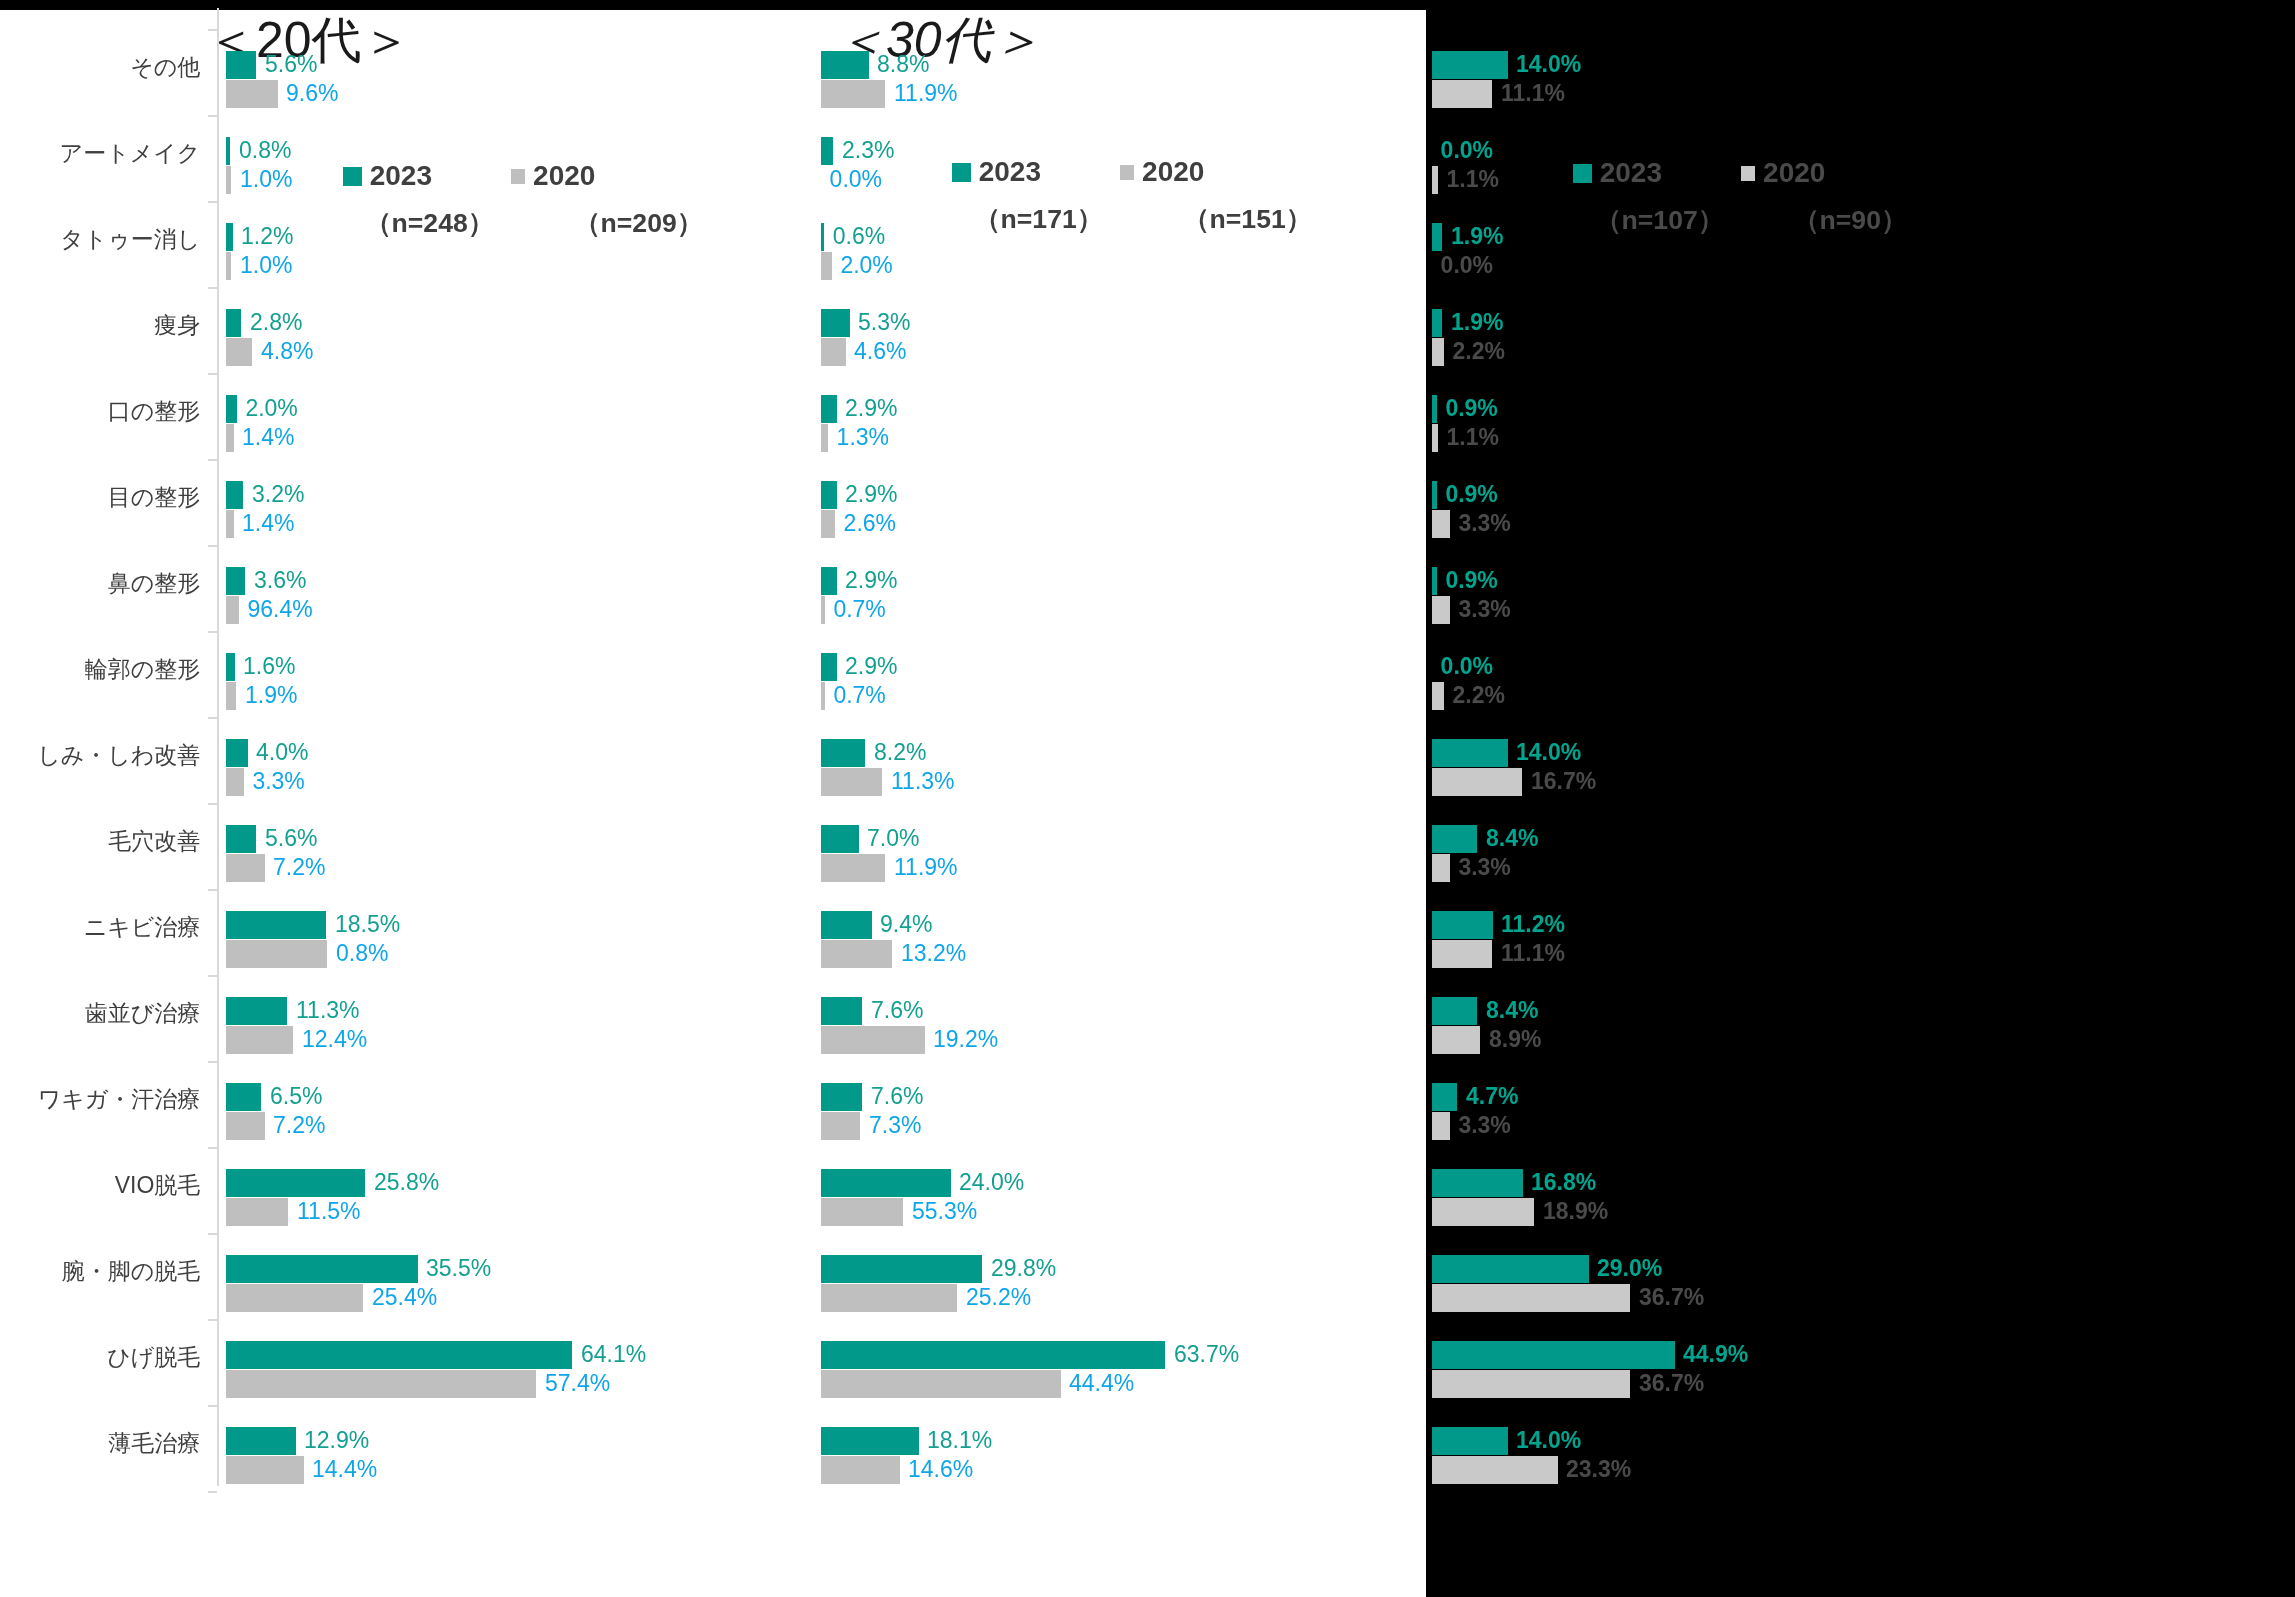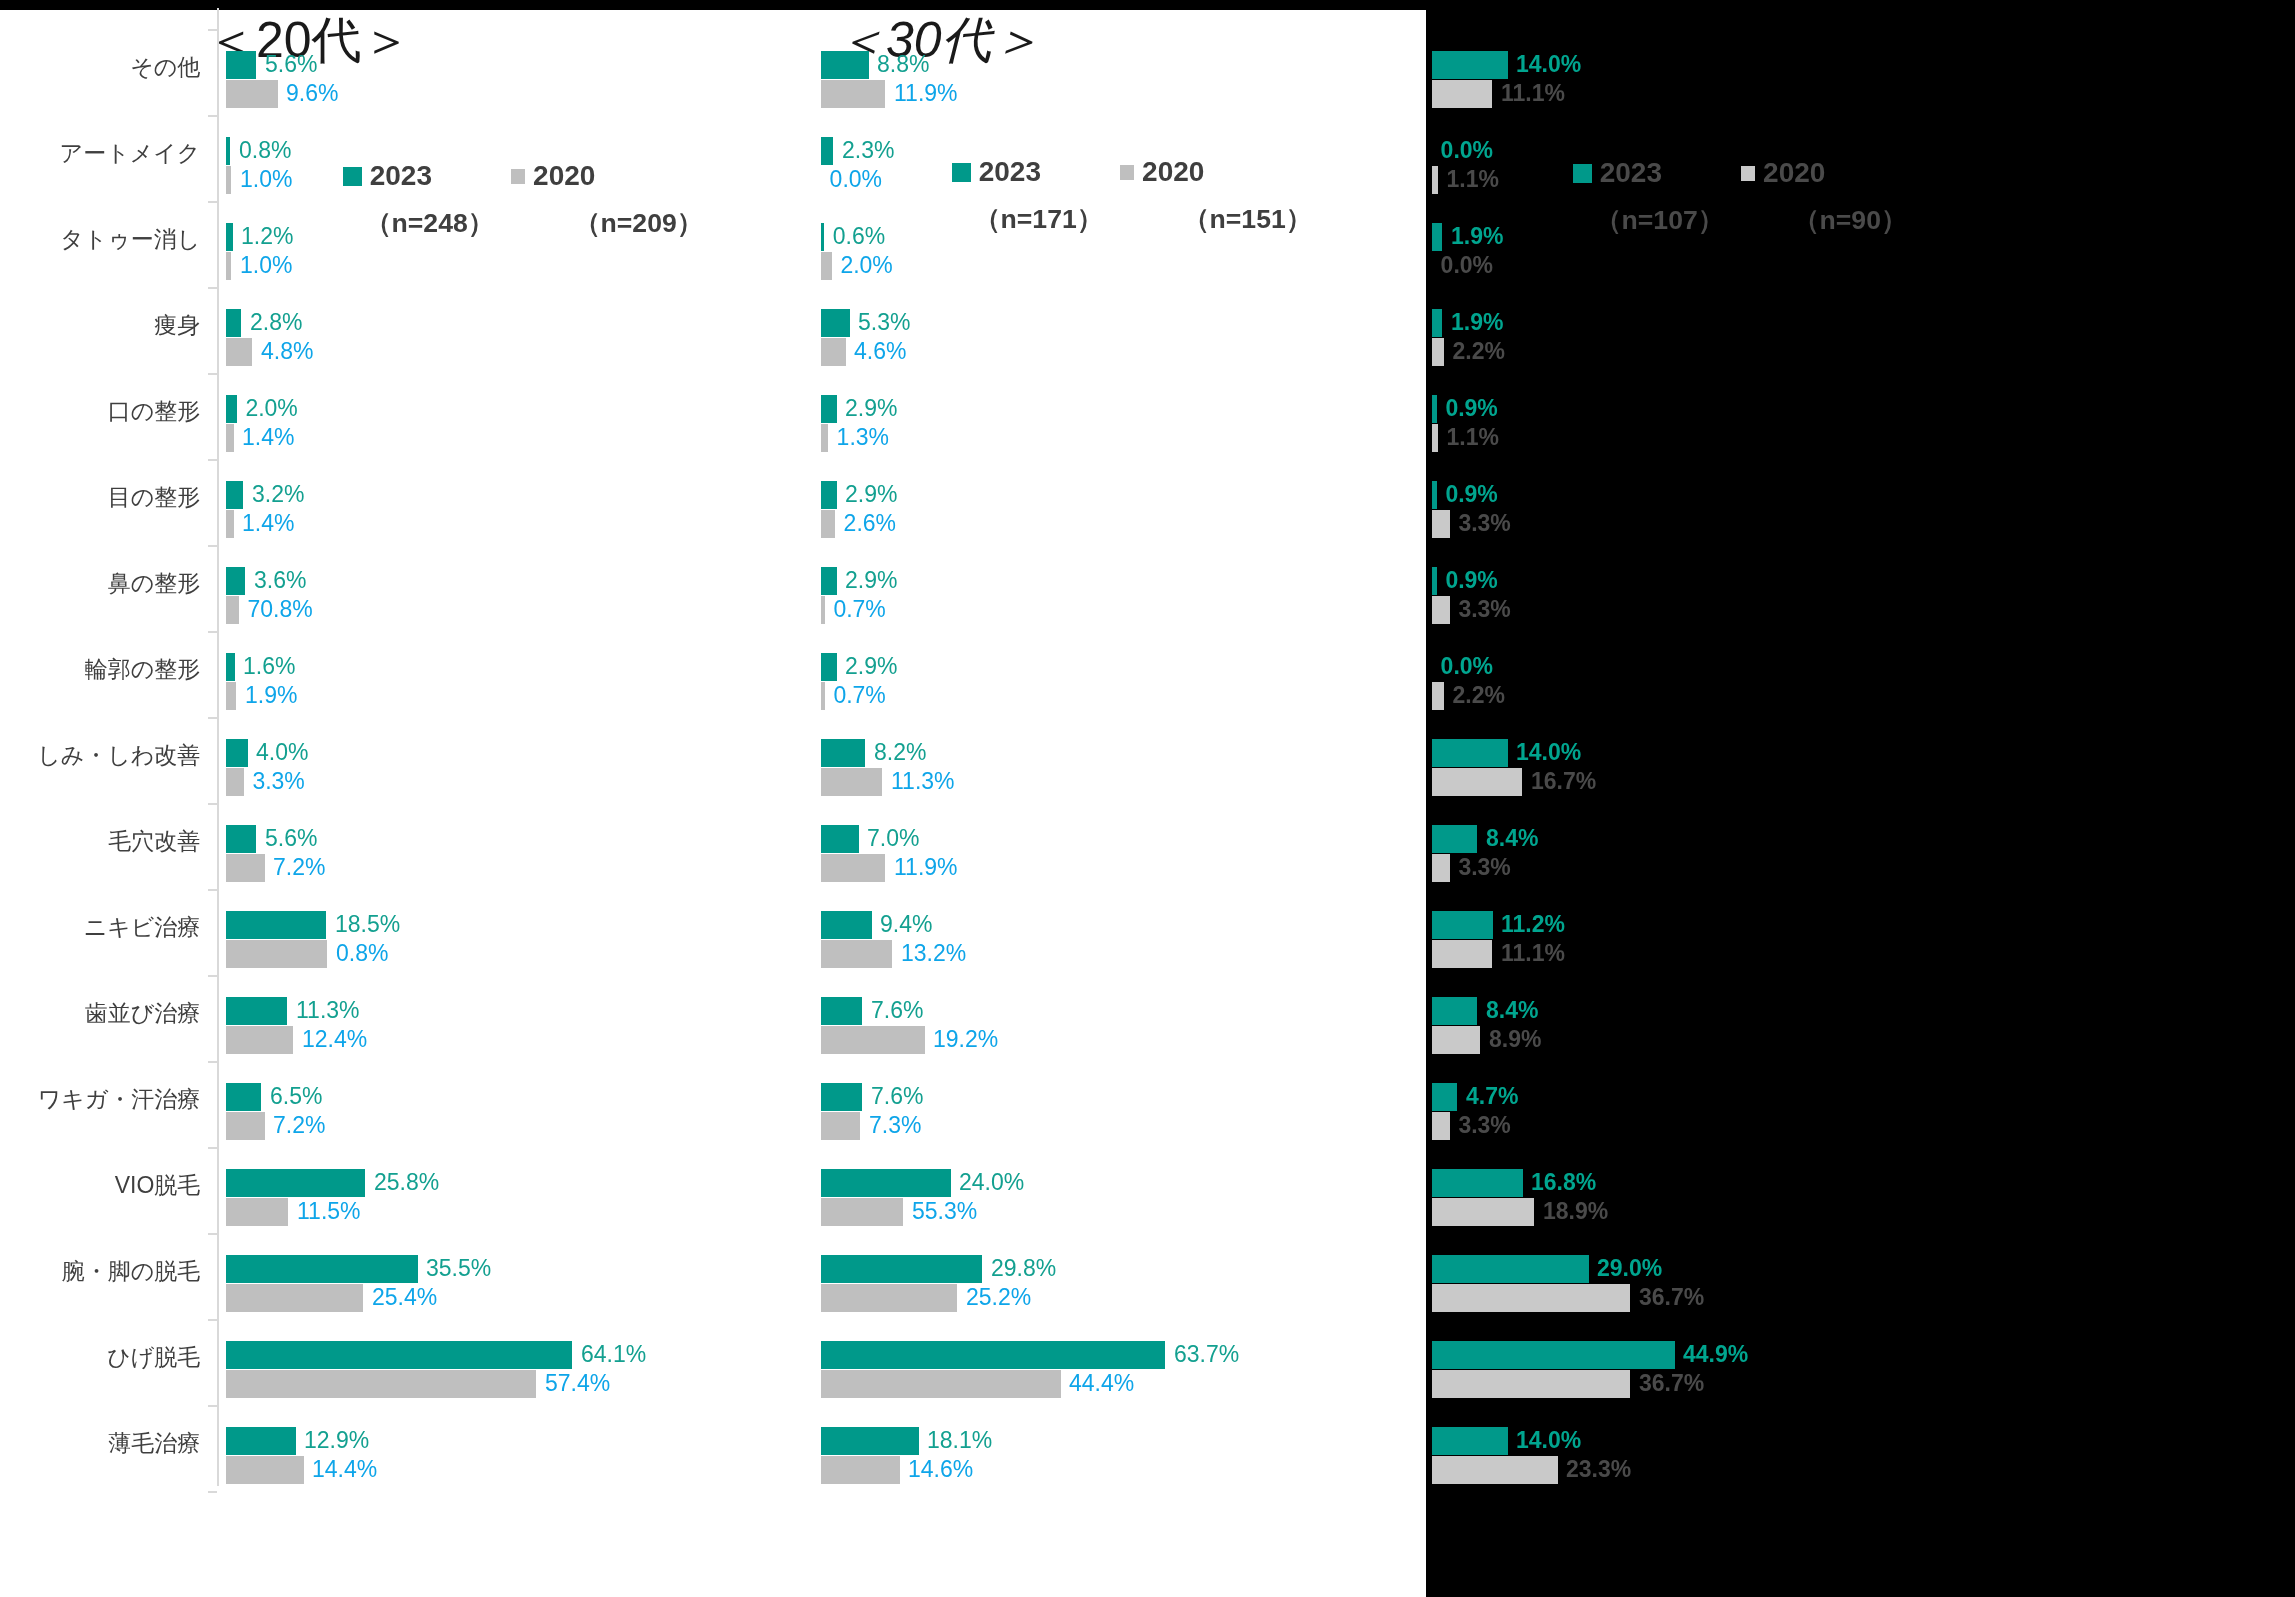--- a/index.html
+++ b/index.html
@@ -173,21 +173,21 @@
         <div class="group" style="top: 437px; height: 57px;">
           <div class="bar y2023" style="width: 17.3px;"></div>
           <div class="bar y2020" style="width: 7.6px;"></div>
           <div class="val y2023" style="left: 26px;">3.2%</div>
           <div class="val y2020" style="left: 16px;">1.4%</div>
         </div>
         <div class="group" style="top: 523px; height: 57px;">
           <div class="bar y2023" style="width: 19.4px;"></div>
           <div class="bar y2020" style="width: 13px;"></div>
           <div class="val y2023" style="left: 28px;">3.6%</div>
-          <div class="val y2020" style="left: 21.5px;">70.8%</div>
+          <div class="val y2020" style="left: 21.5px;">96.4%</div>
         </div>
         <div class="group" style="top: 609px; height: 57px;">
           <div class="bar y2023" style="width: 8.6px;"></div>
           <div class="bar y2020" style="width: 10.3px;"></div>
           <div class="val y2023" style="left: 17px;">1.6%</div>
           <div class="val y2020" style="left: 19px;">1.9%</div>
         </div>
         <div class="group" style="top: 695px; height: 57px;">
           <div class="bar y2023" style="width: 21.6px;"></div>
           <div class="bar y2020" style="width: 18px;"></div>

